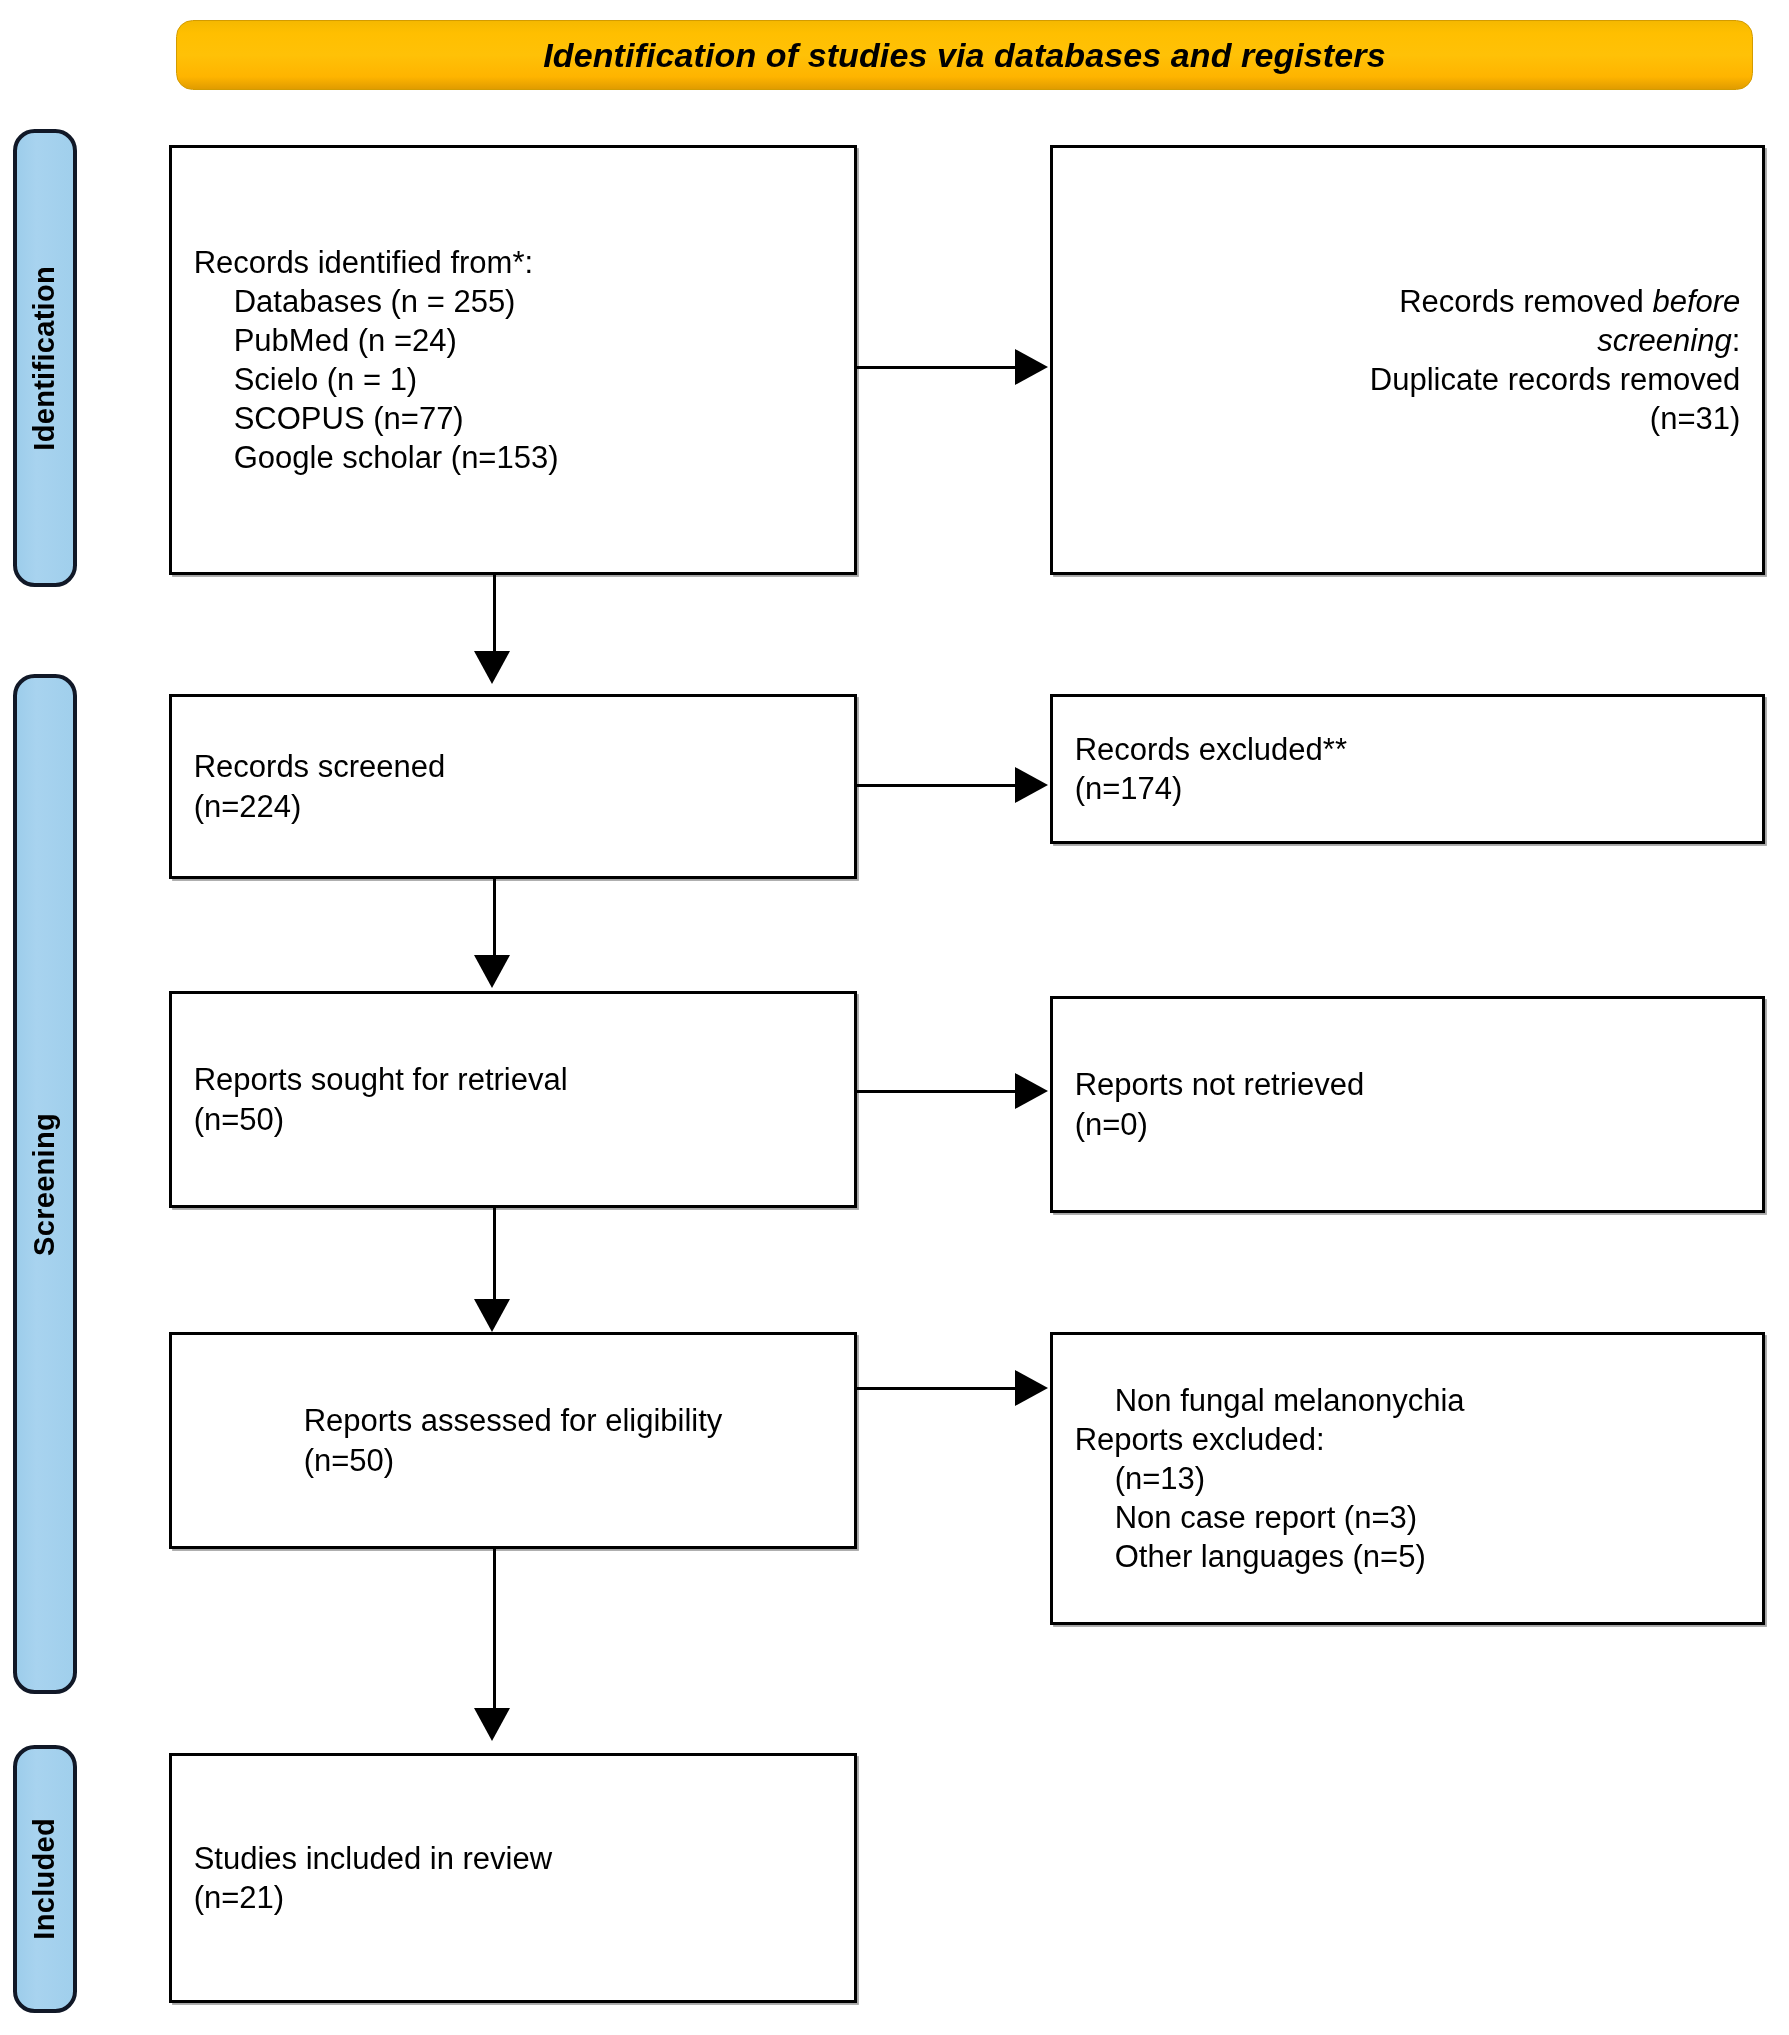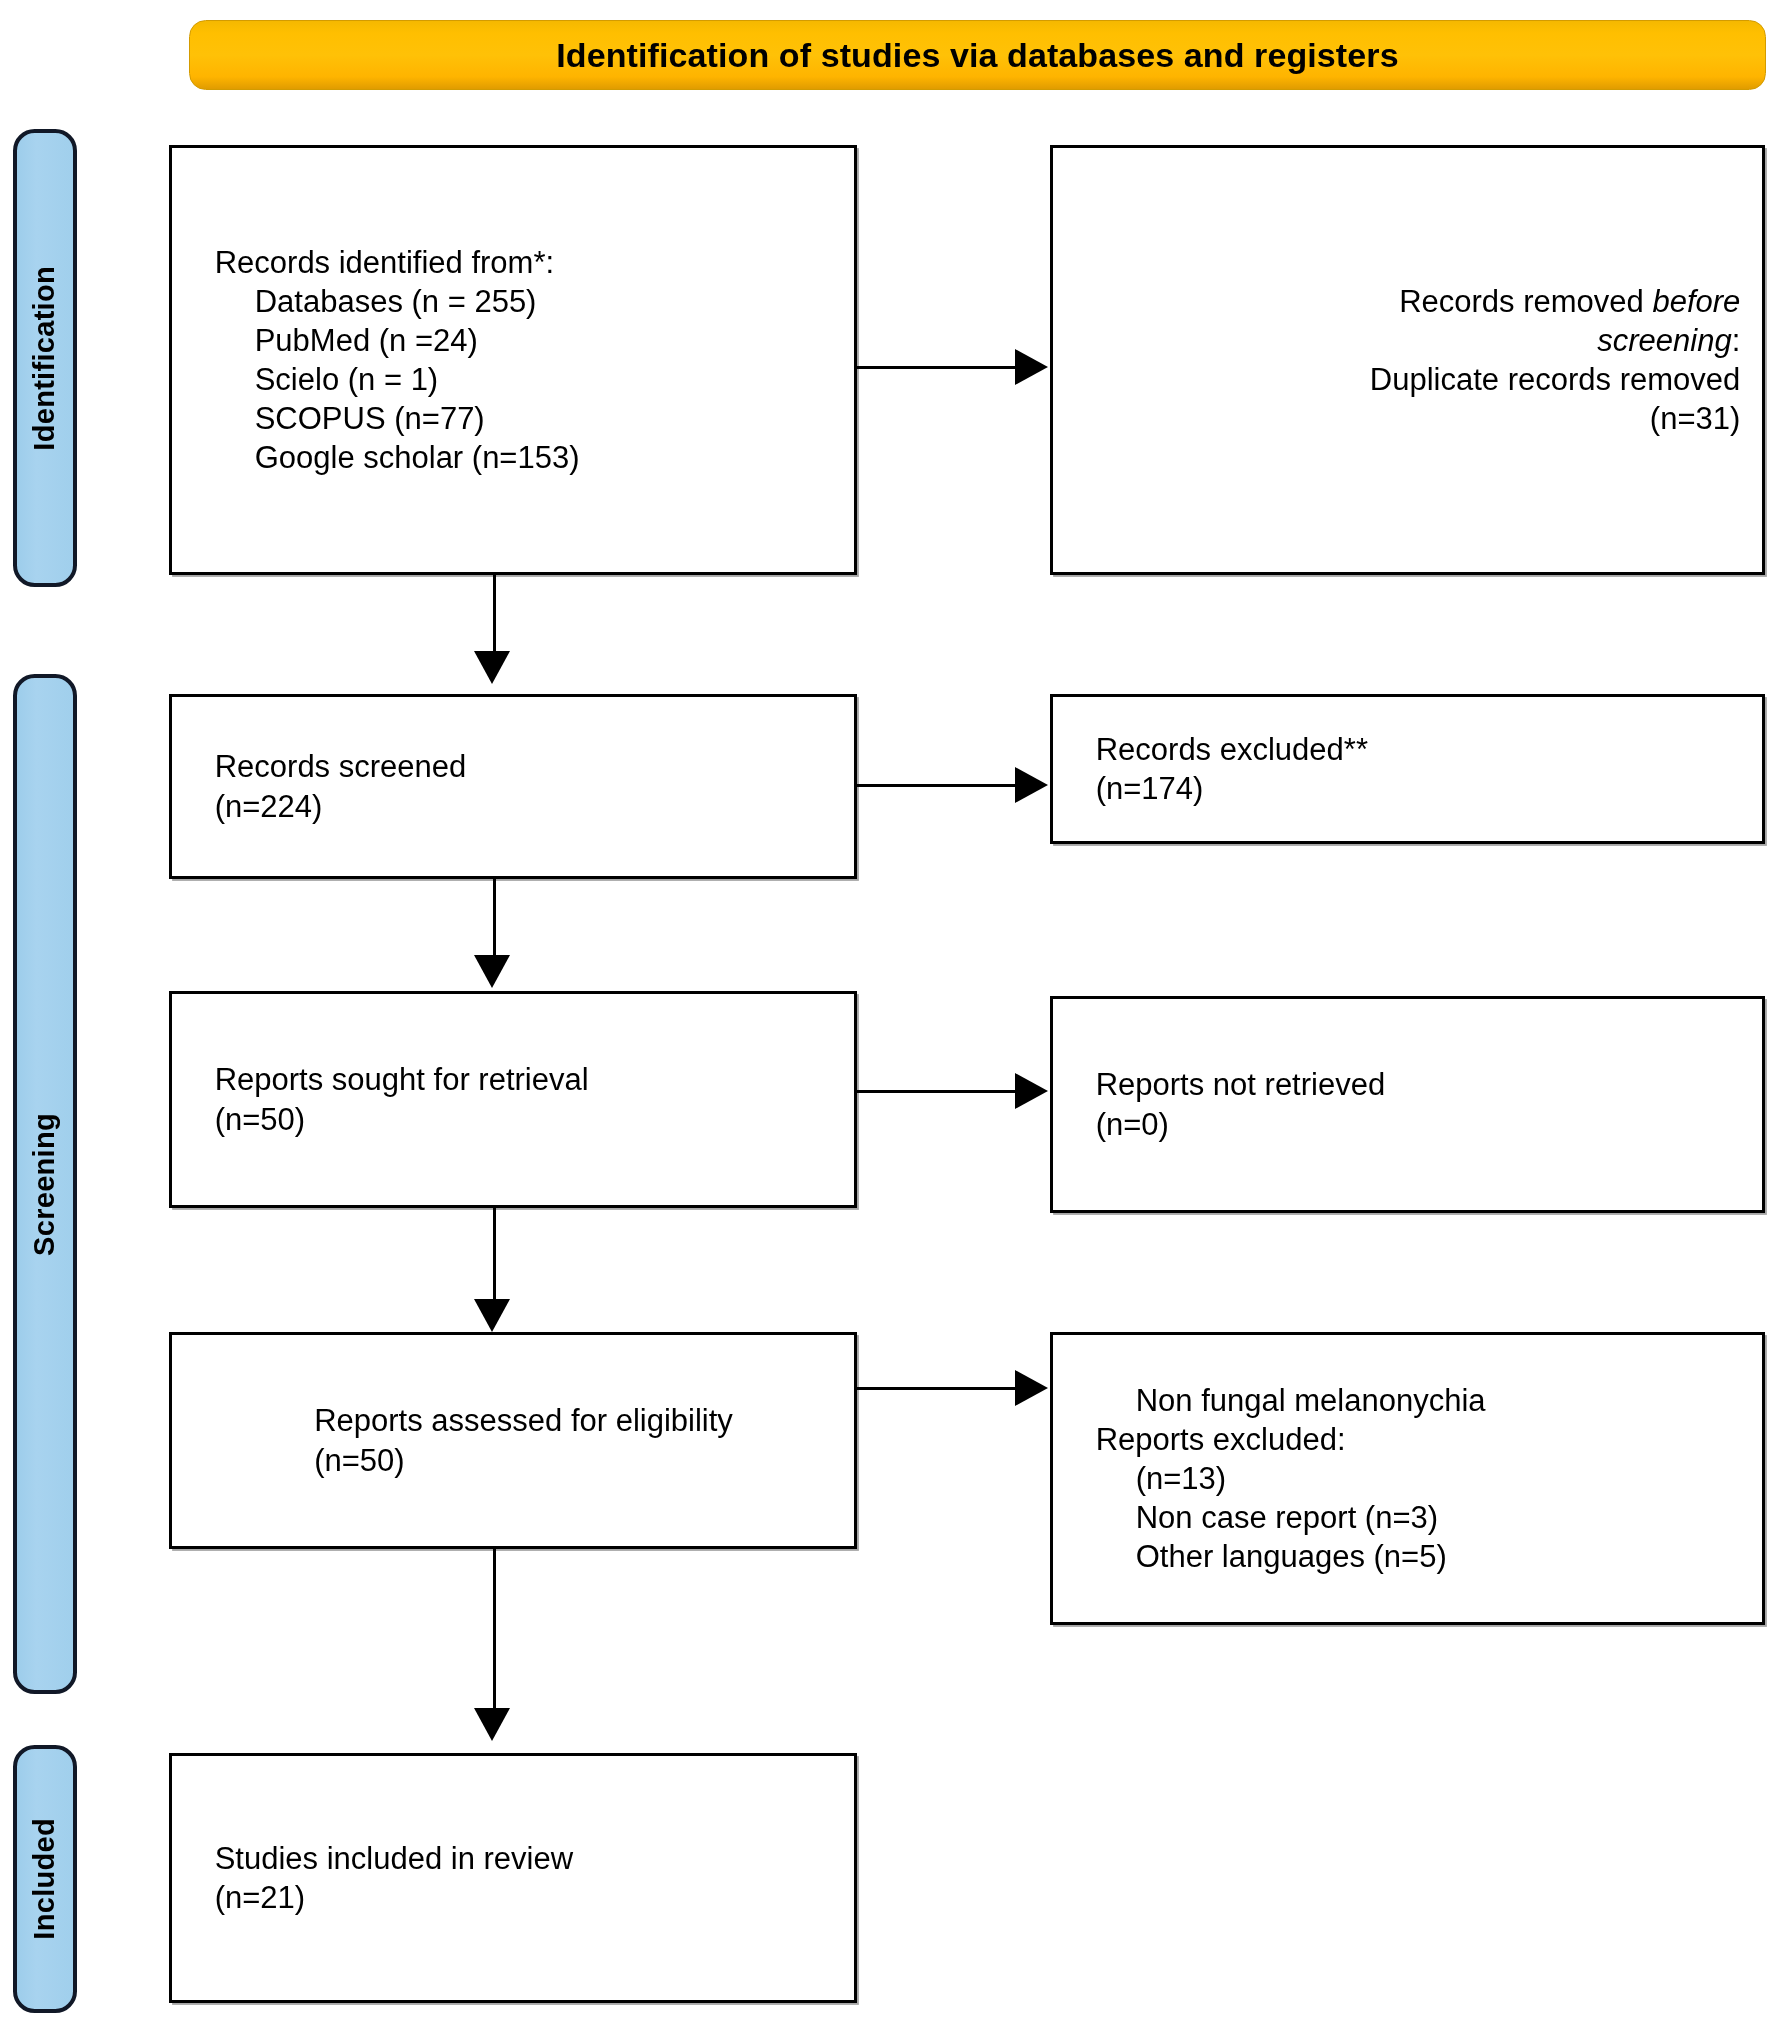--- a/index.html
+++ b/index.html
@@ -14,31 +14,32 @@
     position: relative;
     width: 1790px;
     height: 2035px;
     background: #ffffff;
     overflow: hidden;
   }
 
   
   .header-banner {
     position: absolute;
-    left: 189px;
+    left: 176px;
     top: 20.4px;
     width: 1577px;
     height: 70px;
     background: linear-gradient(to bottom, #f5b800 0%, #ffbf00 18%, #ffc107 50%, #ffb400 82%, #e09c00 100%);
     border: 1.9px solid #d39b00;
     border-radius: 16.6px;
     box-sizing: border-box;
     display: flex;
     align-items: center;
     justify-content: center;
+    font-style: italic;
   }
   .header-banner-text {
     font-size: 34px;
     font-weight: bold;
     color: #000000;
     letter-spacing: 0.1px;
     white-space: nowrap;
   }
 
   
@@ -68,21 +69,20 @@
     background: #ffffff;
     border: 3.2px solid #000000;
     box-sizing: border-box;
     box-shadow: 2.5px 2.5px 0 -0.6px rgba(0,0,0,0.35);
     display: flex;
     flex-direction: column;
     justify-content: center;
   }
   .flow-box-inner {
     padding: 0 21.7px;
-    margin-left: 21px;
   }
   .flow-line {
     font-size: 31px;
     line-height: 1.26;
     color: #000000;
     white-space: nowrap;
   }
   .flow-line.indent {
     padding-left: 40px;
   }

